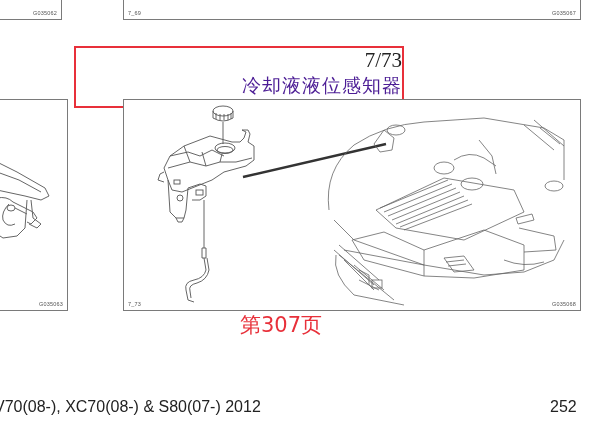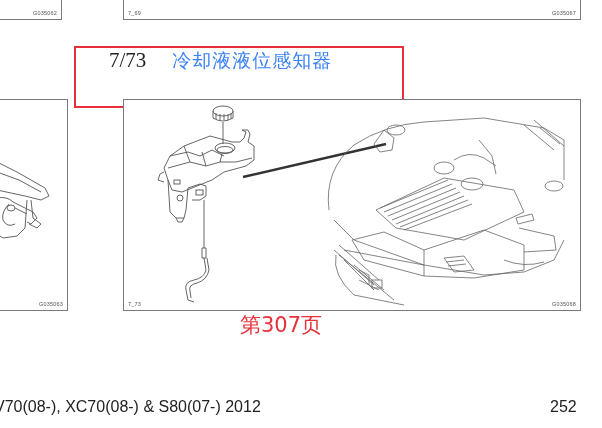--- a/index.html
+++ b/index.html
@@ -12,28 +12,28 @@
     position:absolute; border:1.5px solid #7a7a7a; background:#fff;
     box-sizing:border-box;
   }
   .code {
     position:absolute; font-size:5.5px; color:#555;
     font-family:"Liberation Sans", sans-serif; letter-spacing:0.2px;
   }
   .caption-box {
     position:absolute; left:74px; top:46px; width:330px; height:62px;
     border:2px solid #e8303a; box-sizing:border-box;
-    display:flex; align-items:flex-start;
+    display:flex; align-items:flex-end;flex-direction:column;
   }
   .caption-num {
     font-family:"Liberation Serif", serif; font-size:21px; color:#222;
     margin-left:33px;
   }
   .caption-text {
-    font-family:"DejaVu Sans", sans-serif; font-size:19px; color:#3b82f6;
+    font-family:"DejaVu Sans", sans-serif; font-size:19px; color:#4c1d95;
     margin-left:26px; letter-spacing:1px; font-weight:300;
   }
   .page-label {
     position:absolute; left:240px; top:311px;
     font-family:"DejaVu Sans", sans-serif; font-size:21px; color:#e8303a;
   }
   .footer-left {
     position:absolute; left:-6px; top:398px;
     font-family:"Liberation Sans", sans-serif; font-size:16px; color:#222;
   }

